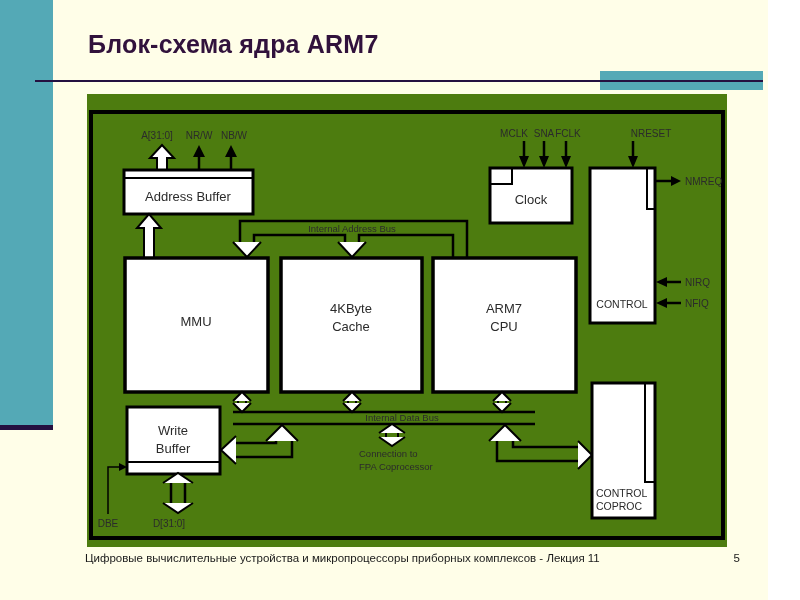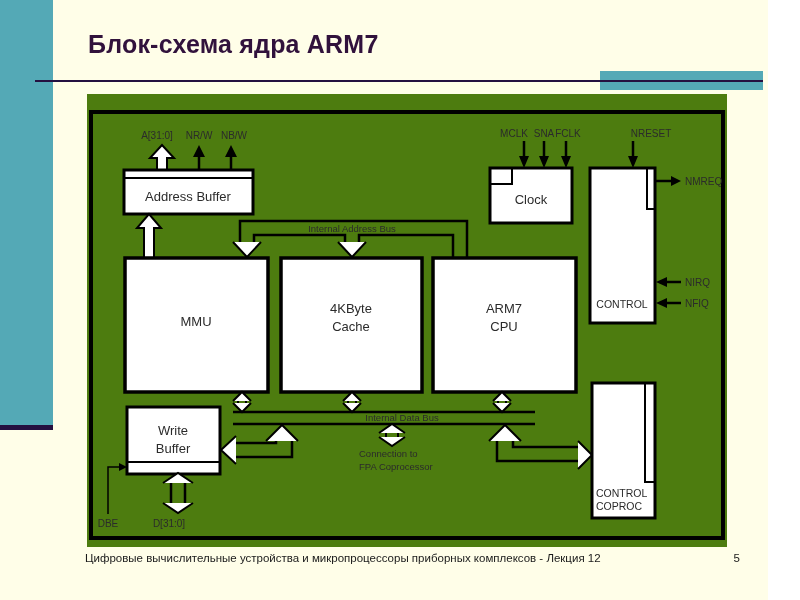--- a/index.html
+++ b/index.html
@@ -195,16 +195,16 @@
       <g>
         <path d="M171,481 V505 M185,481 V505" fill="none" stroke="#000" stroke-width="2.5"></path>
         <path d="M163,483 L178,473 L193,483" fill="#fff" stroke="#000" stroke-width="2"></path>
         <path d="M163,503 L178,513 L193,503" fill="#fff" stroke="#000" stroke-width="2"></path>
       </g>
       <text class="sig-label" x="169" y="527" text-anchor="middle">D[31:0]</text>
 
     </svg>
   </div>
 
-  <div class="footer">Цифровые вычислительные устройства и микропроцессоры приборных комплексов - Лекция 12</div>
+  <div class="footer">Цифровые вычислительные устройства и микропроцессоры приборных комплексов - Лекция 11</div>
   <div class="page-number">5</div>
 
 </div>
 
 </body></html>

